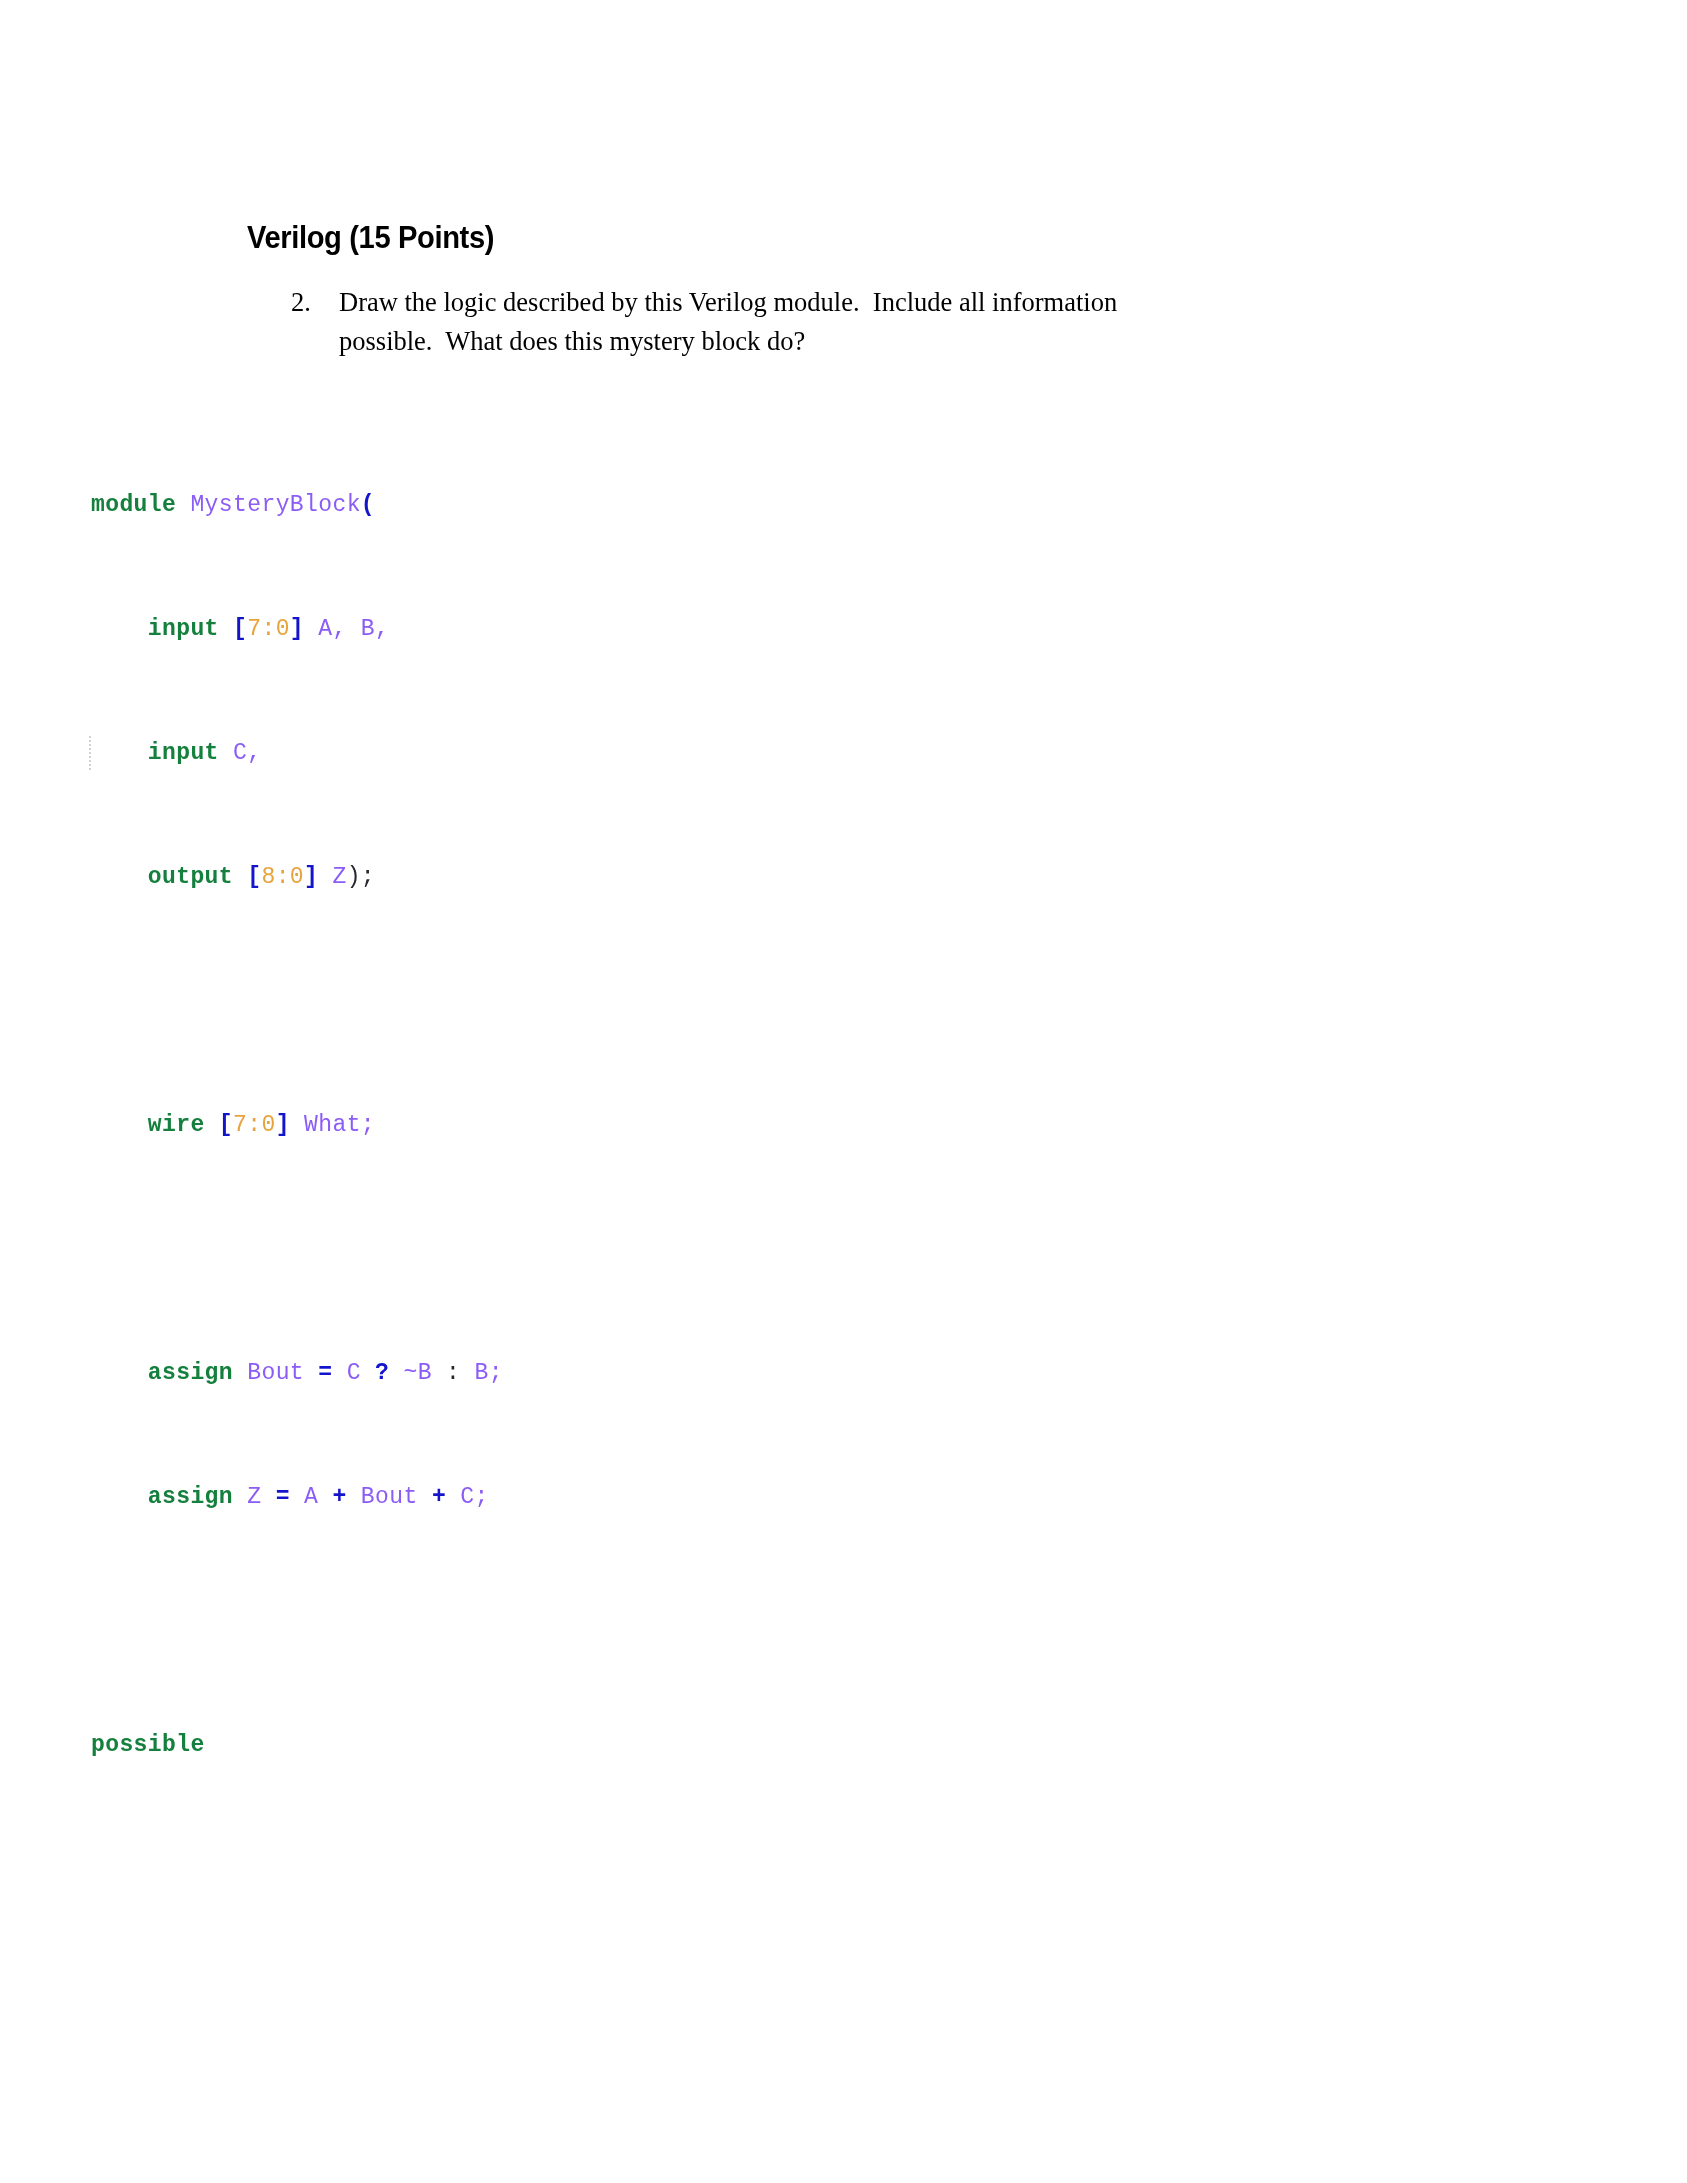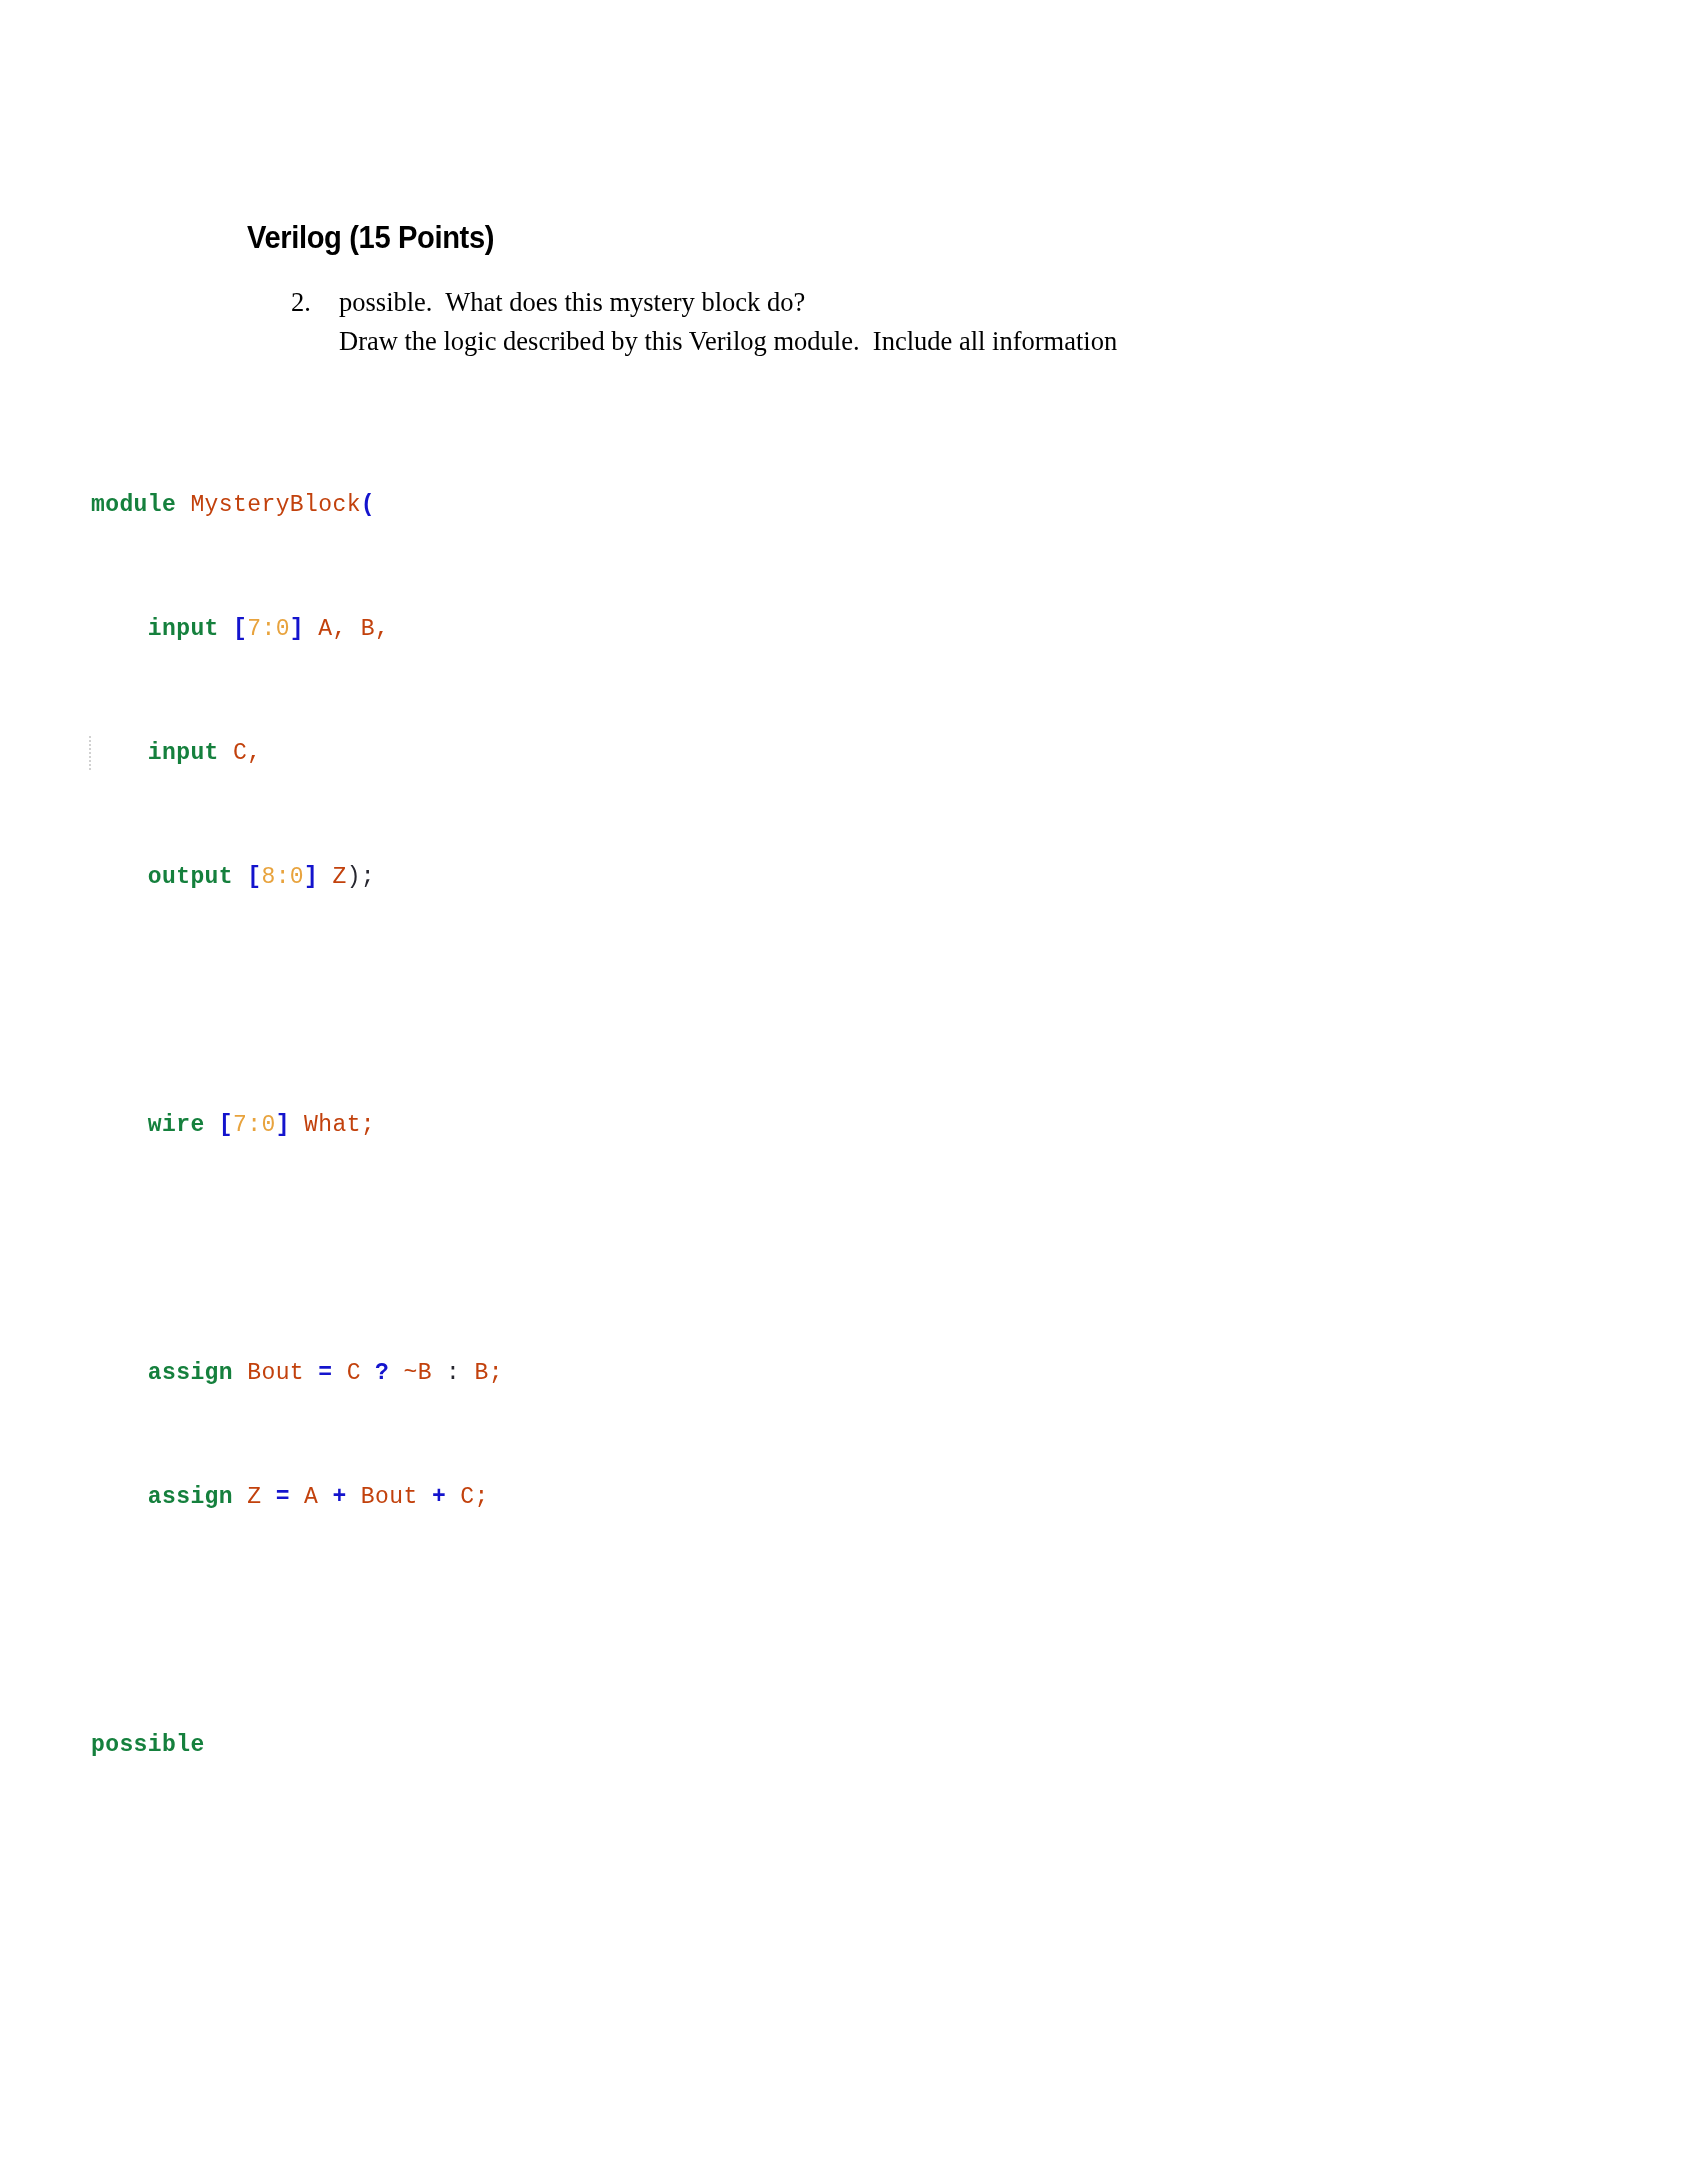--- a/index.html
+++ b/index.html
@@ -87,21 +87,21 @@
     position: relative;
   }
   .code-line.blank {
     color: transparent;
   }
 
   
   .tok-kw   { color: #15803d; font-weight: bold; }
   .tok-op   { color: #1414cd; font-weight: bold; }
   .tok-num  { color: #e8a33d; }
-  .tok-id   { color: #c2410c; text-align: right; }
+  .tok-id   { color: #8b5cf6; text-align: right; }
   .tok-pun  { color: #26262f; }
 
   
   .indent-guide {
     position: absolute;
     left: 89px;
     top: 736px;
     width: 2px;
     height: 34px;
     background: repeating-linear-gradient(
@@ -116,22 +116,22 @@
 <body>
 
 <div class="page">
 
   <div class="section-title">Verilog (15 Points)</div>
 
   <div class="question-block">
     <div class="question-row">
       <span class="question-number">2.</span>
       <span class="question-text">
+        <span class="line">Draw the logic described by this Verilog module.  Include all information</span>
         <span class="line">possible.  What does this mystery block do?</span>
-        <span class="line">Draw the logic described by this Verilog module.  Include all information</span>
       </span>
     </div>
   </div>
 
   <div class="code-listing">
 
     <span class="code-line"><span class="tok-kw">module</span><span class="tok-id"> MysteryBlock</span><span class="tok-op">(</span></span>
 
     <span class="code-line"><span class="tok-id">    </span><span class="tok-kw">input</span><span class="tok-id"> </span><span class="tok-op">[</span><span class="tok-num">7</span><span class="tok-num">:</span><span class="tok-num">0</span><span class="tok-op">]</span><span class="tok-id"> A, B,</span></span>
 

